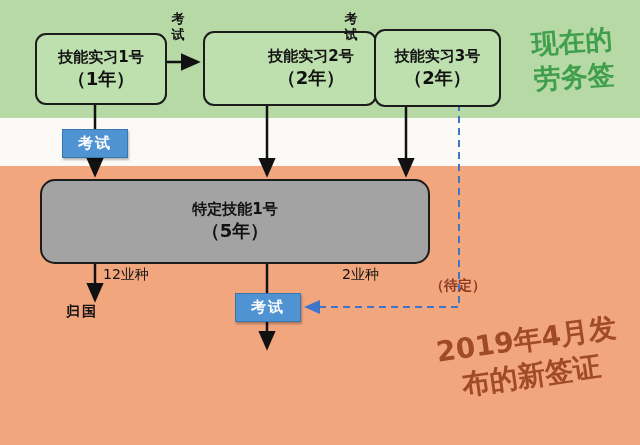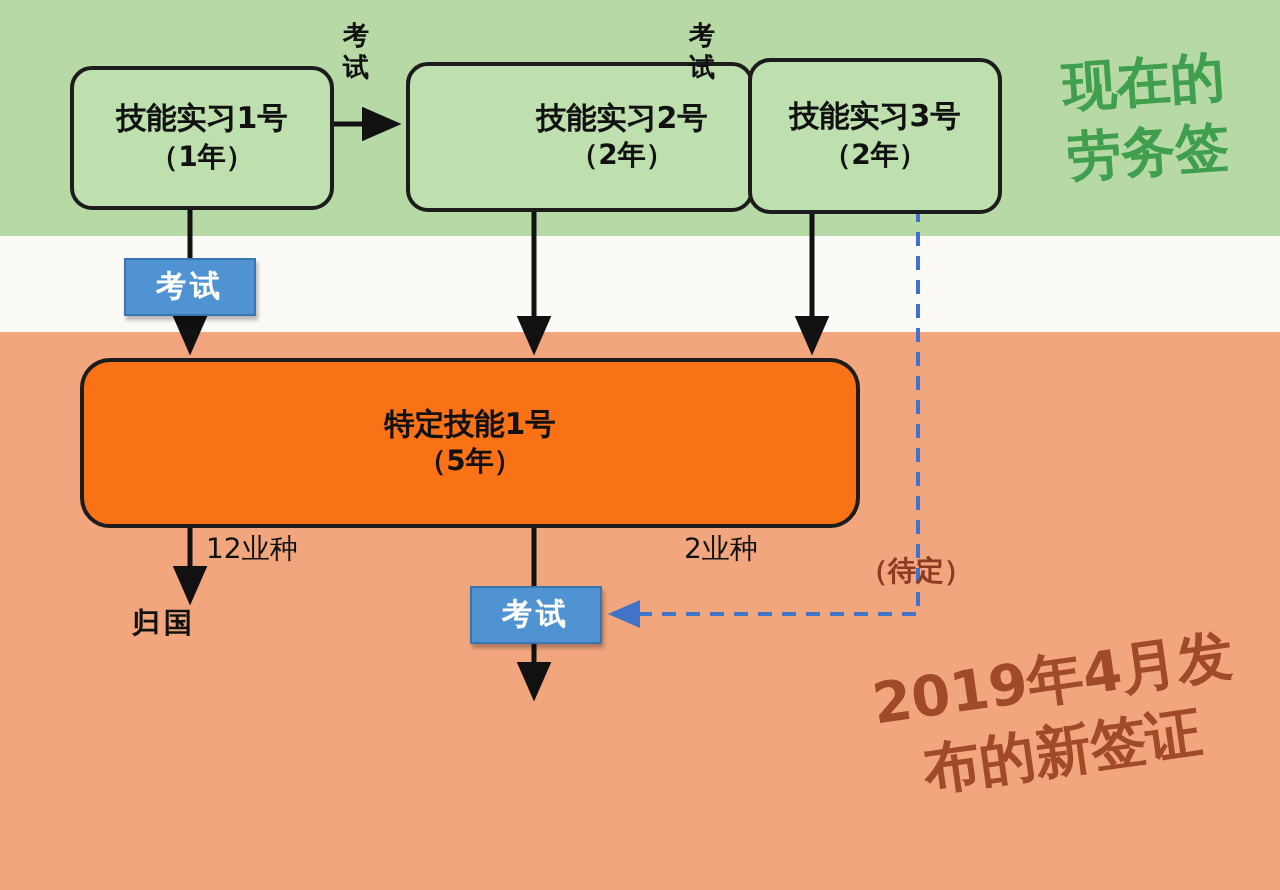--- a/index.html
+++ b/index.html
@@ -20,23 +20,23 @@
   svg.arrows{position:absolute;left:0;top:0;z-index:1;}
 
   
   .node{
     position:absolute;z-index:2;
     border:2px solid #1c1c1c;border-radius:11px;
     display:flex;flex-direction:column;align-items:center;justify-content:center;
     text-align:center;font-weight:bold;line-height:1.35;
   }
   .node-green{background:#bee0ae;}
-  .node-orange{background:#f97316;border-radius:15px;}
+  .node-orange{background:#a3a3a3;border-radius:15px;}
   .node .t{font-size:15px;}
-  .node .s{font-size:14px;}
+  .node .s{font-size:18px;}
 
   #box-jitsu1{left:35px;top:33px;width:128px;height:68px;justify-content:center;}
   #box-jitsu2{left:203px;top:31px;width:128px;height:71px;padding-left:42px;}
   #box-jitsu3{left:374px;top:29px;width:123px;height:74px;}
   #box-tokutei1{left:40px;top:179px;width:386px;height:81px;}
   #box-tokutei2{left:40px;top:352px;width:386px;height:80px;}
 
   
   .exam-vert{
     position:absolute;z-index:2;width:16px;

